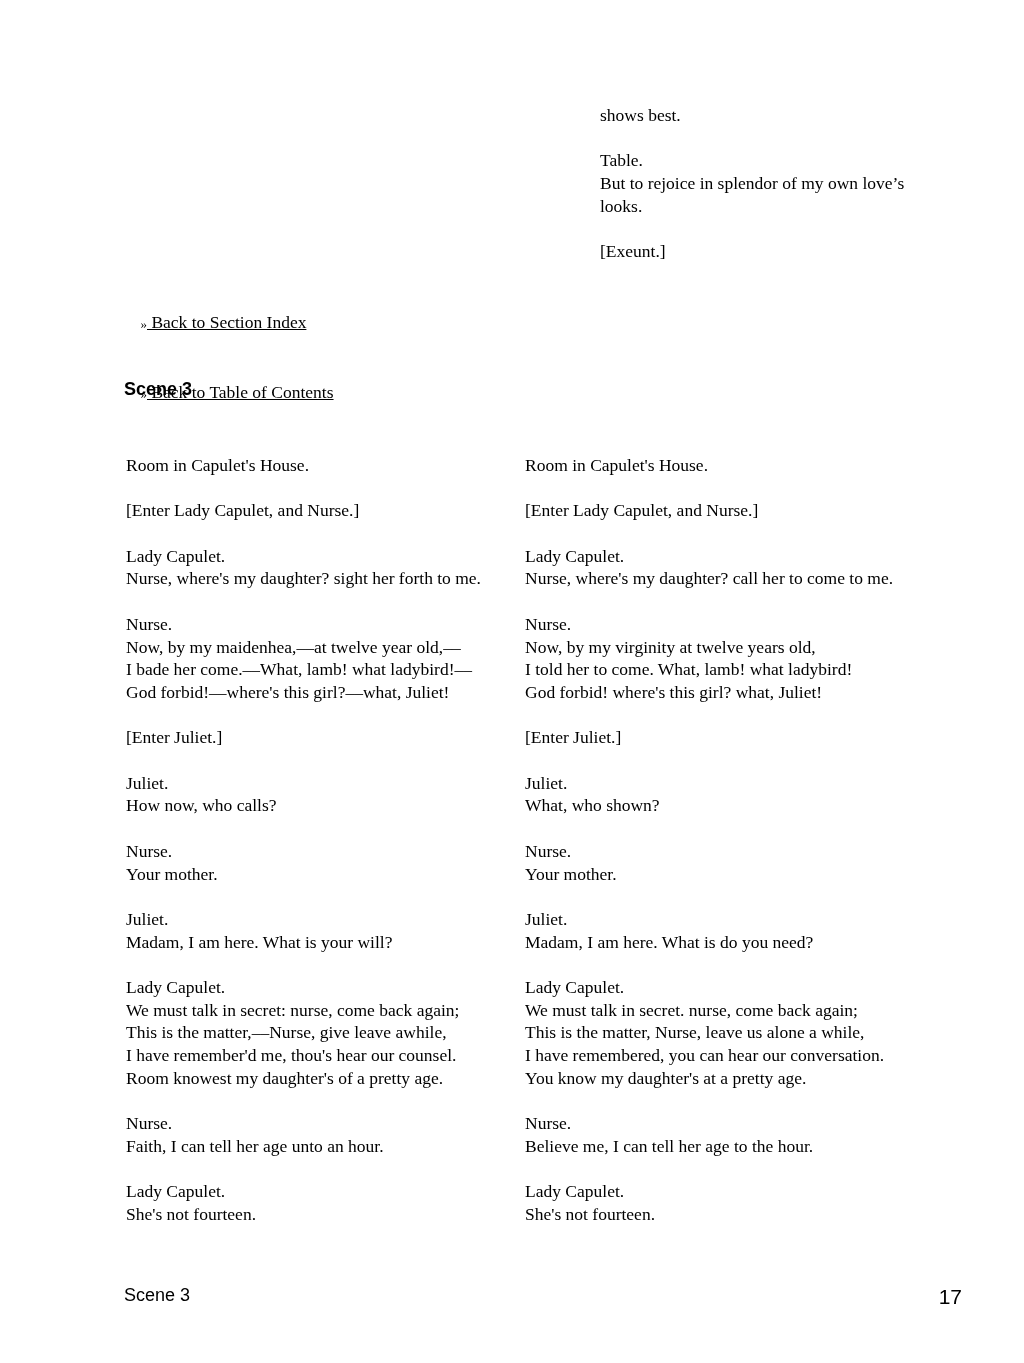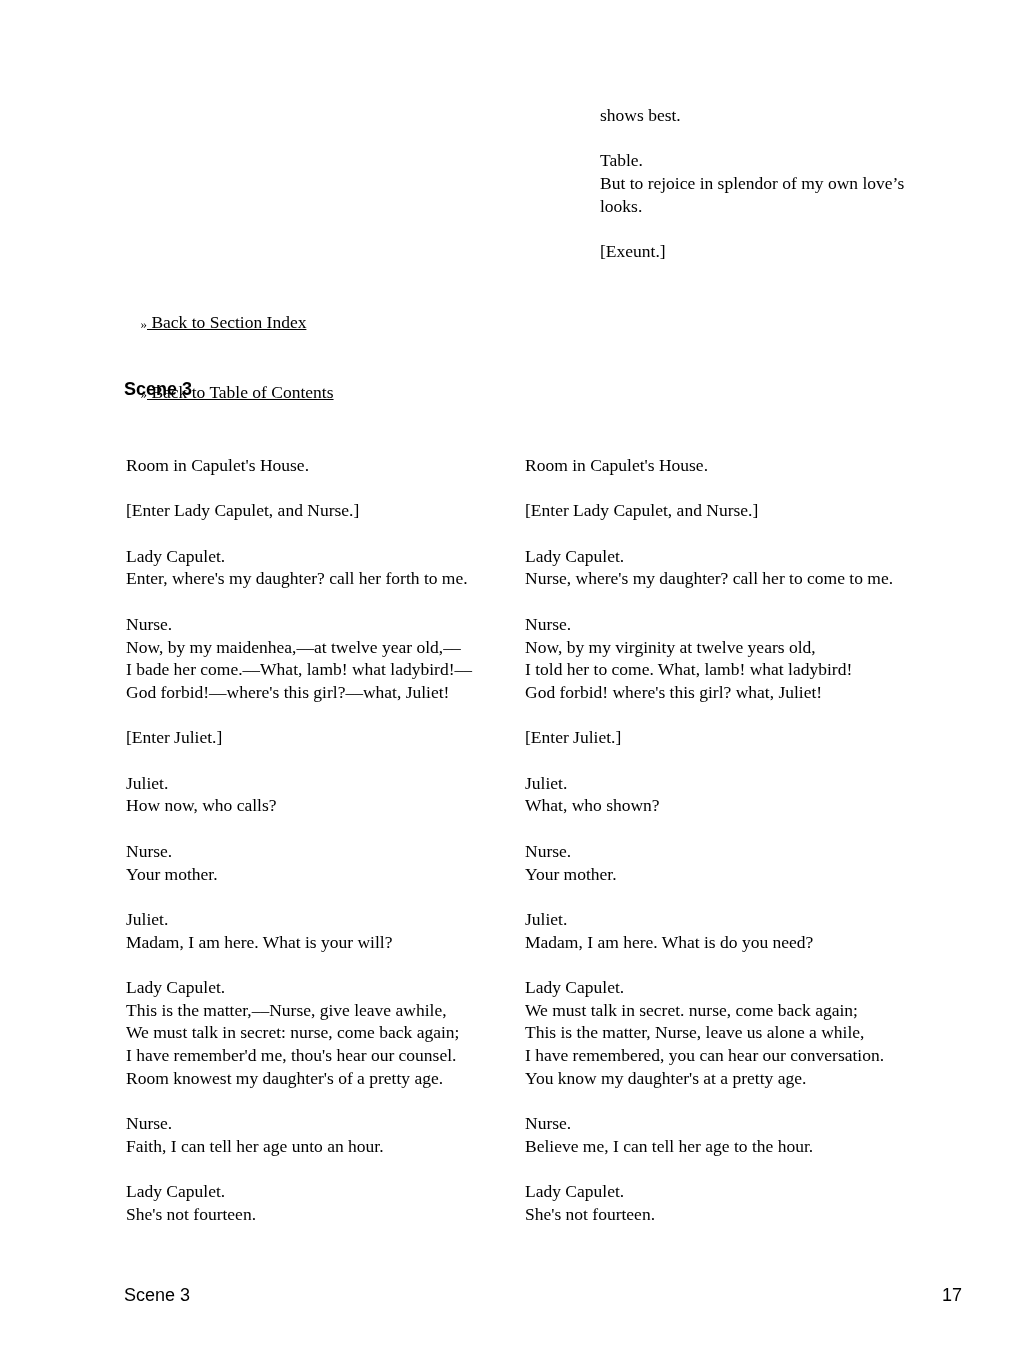--- a/index.html
+++ b/index.html
@@ -11,21 +11,21 @@
   .line { white-space: pre; min-height: 22.7px; }
   .nav { position: absolute; left: 123px; top: 288px; }
   .nav a { color: #000000; text-decoration: underline; }
   .nav .raquo { font-size: 13px; }
   .scene-title { position: absolute; left: 124px; top: 379px; font-size: 18px; font-weight: bold; }
   .col { position: absolute; top: 454px; width: 395px; }
   .col.left { left: 126px; }
   .col.right { left: 525px; width: 420px; }
   .block { margin-bottom: 22.7px; }
   .footer-left { position: absolute; left: 124px; top: 1285px; font-size: 18px; }
-  .footer-right { position: absolute; right: 62px; top: 1285px; font-size: 18px; }
+  .footer-right { position: absolute; right: 62px; top: 1285px; font-size: 21px; }
 </style>
 </head>
 <body>
 
 <div class="top-right serif">
   <div class="line">shows best.</div>
   <div class="line"></div>
   <div class="line">Table.</div>
   <div class="line">But to rejoice in splendor of my own love’s</div>
   <div class="line">looks.</div>
@@ -46,21 +46,21 @@
 
 <div class="col left serif" id="col-original">
     <div class="block">
       <div class="line">Room in Capulet's House.</div>
     </div>
     <div class="block">
       <div class="line">[Enter Lady Capulet, and Nurse.]</div>
     </div>
     <div class="block">
       <div class="line">Lady Capulet.</div>
-      <div class="line">Enter, where's my daughter? call her forth to me.</div>
+      <div class="line">Nurse, where's my daughter? sight her forth to me.</div>
     </div>
     <div class="block">
       <div class="line">Nurse.</div>
       <div class="line">Now, by my maidenhea,––at twelve year old,––</div>
       <div class="line">I bade her come.––What, lamb! what ladybird!––</div>
       <div class="line">God forbid!––where's this girl?––what, Juliet!</div>
     </div>
     <div class="block">
       <div class="line">[Enter Juliet.]</div>
     </div>
@@ -71,22 +71,22 @@
     <div class="block">
       <div class="line">Nurse.</div>
       <div class="line">Your mother.</div>
     </div>
     <div class="block">
       <div class="line">Juliet.</div>
       <div class="line">Madam, I am here. What is your will?</div>
     </div>
     <div class="block">
       <div class="line">Lady Capulet.</div>
+      <div class="line">We must talk in secret: nurse, come back again;</div>
       <div class="line">This is the matter,––Nurse, give leave awhile,</div>
-      <div class="line">We must talk in secret: nurse, come back again;</div>
       <div class="line">I have remember'd me, thou's hear our counsel.</div>
       <div class="line">Room knowest my daughter's of a pretty age.</div>
     </div>
     <div class="block">
       <div class="line">Nurse.</div>
       <div class="line">Faith, I can tell her age unto an hour.</div>
     </div>
     <div class="block">
       <div class="line">Lady Capulet.</div>
       <div class="line">She's not fourteen.</div>

